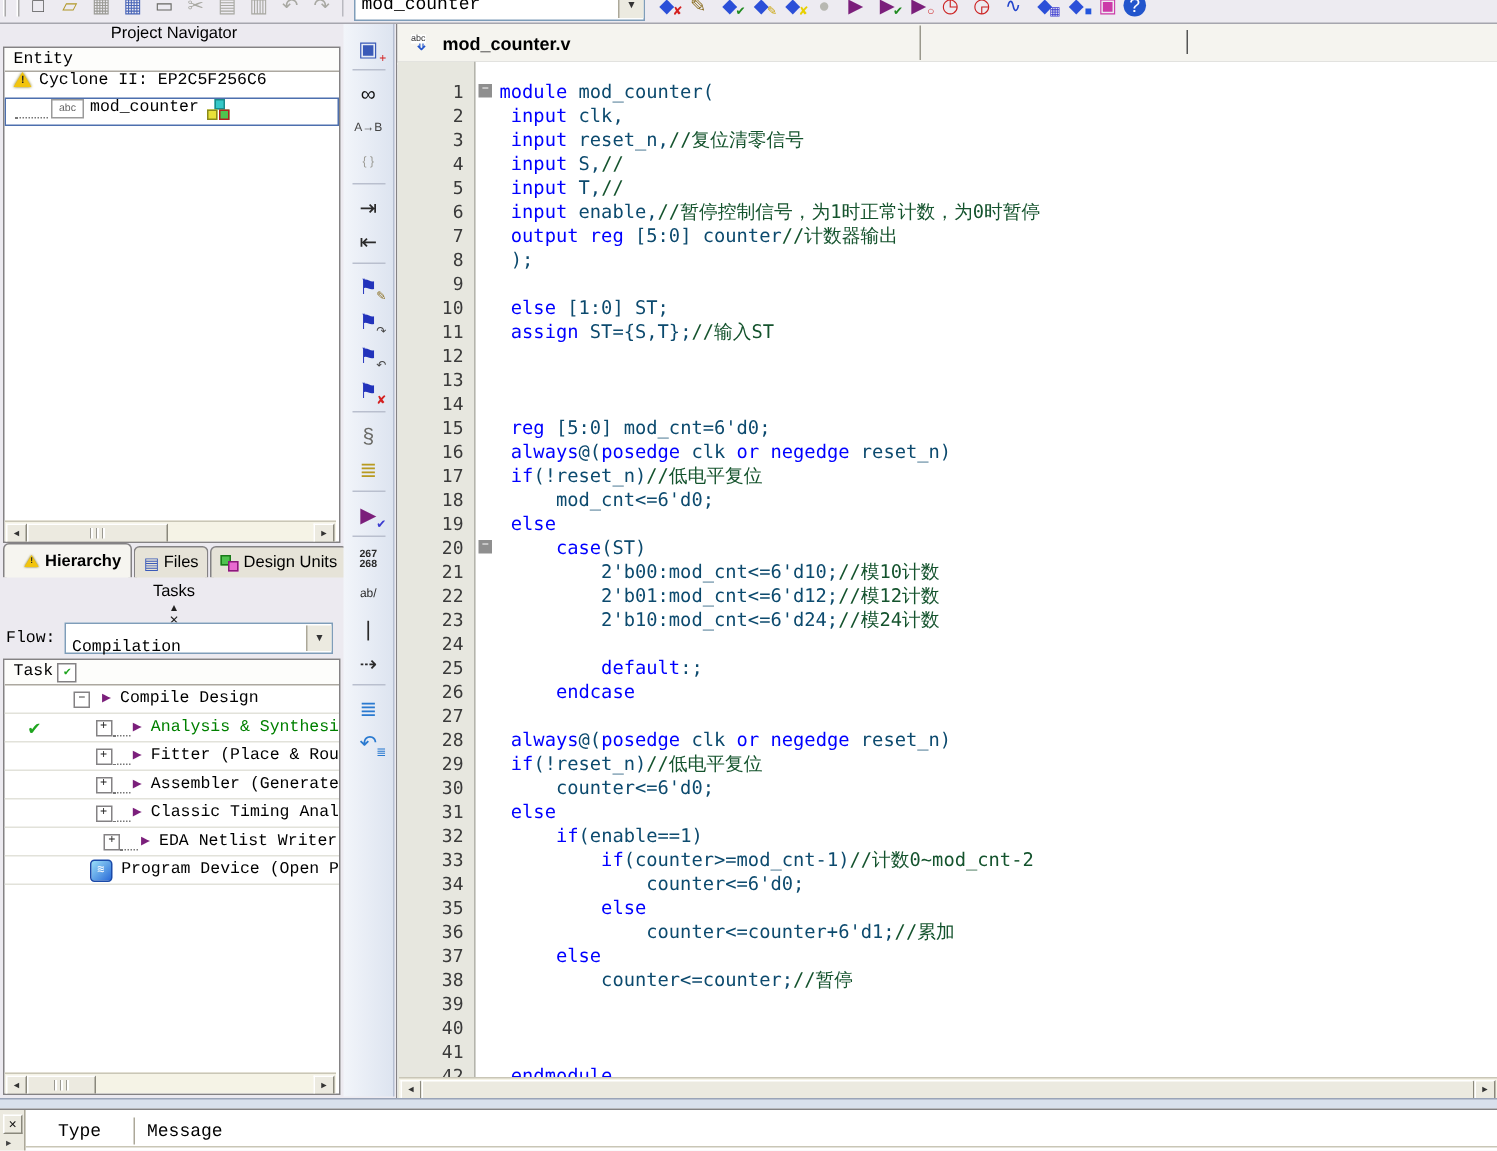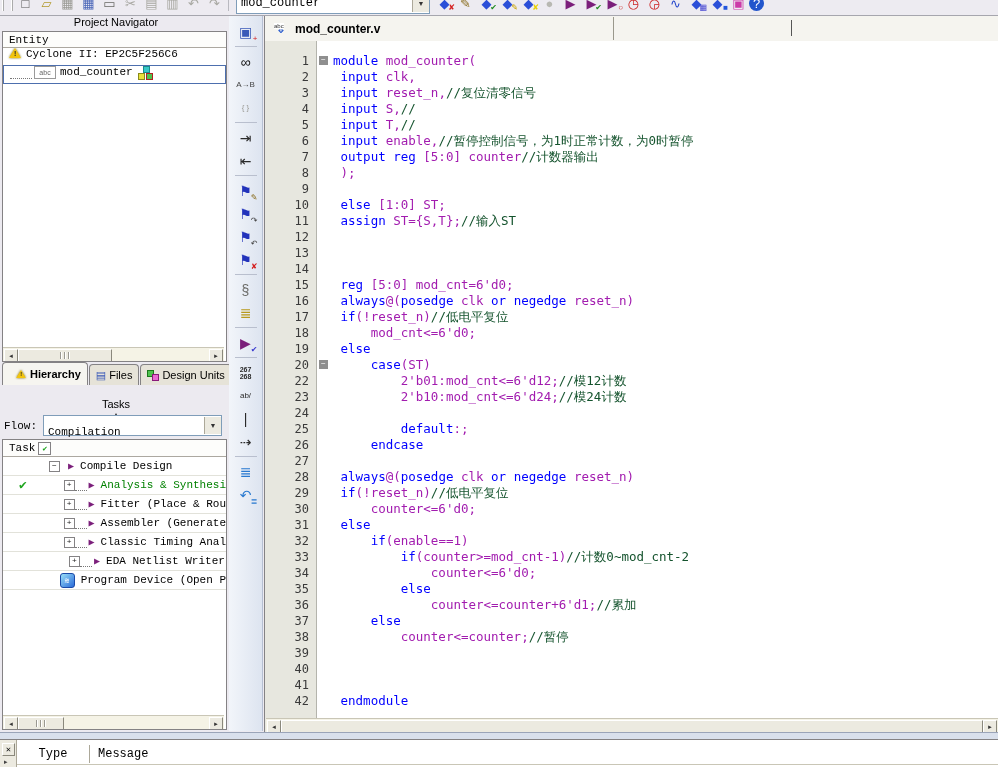--- a/index.html
+++ b/index.html
@@ -67,21 +67,21 @@
         border:1px solid #848284;border-bottom:none;border-radius:4px 4px 0 0;
         background:#e6e3d8;margin-right:1px;white-space:nowrap;}
   .ntab.active{background:#f6f5f0;height:22px;font-weight:bold;}
   .ntab .tri{margin-right:3px;transform:scale(.8);}
   .file-ic{color:#3a5ab8;font-size:11px;margin-right:3px;}
   .du-ic{position:relative;width:12px;height:11px;margin-right:3px;}
   .du-ic b{position:absolute;width:5px;height:5px;}
   .du-ic .g{left:0;top:0;background:#4fc24f;border:1px solid #1a7a1a;}
   .du-ic .m{left:5px;top:4px;background:#e86ad0;border:1px solid #8a1a7a;}
   
-  #tasks-title{left:0;top:398px;width:228px;}
+  #tasks-title{left:0;top:388px;width:228px;}
   #flow-row{position:absolute;left:0;top:414px;width:228px;height:23px;display:flex;align-items:center;justify-content:space-between;}
   #flow-label{font:11px "Liberation Mono",monospace;margin:0 6px 0 4px;}
   #flow-combo{flex:1;margin-right:6px;height:19px;background:#fff;border:1px solid #7f9db9;
               display:flex;align-items:center;}
   #tasks-box{left:2px;top:439px;width:223px;height:289px;}
   #task-hdr{height:16px;}
   .chk{width:11px;height:11px;border:1px solid #848284;background:#fff;margin-left:3px;
        display:flex;align-items:center;justify-content:center;font-size:8px;color:#1fa51f;}
   .task-row{display:flex;align-items:center;height:18px;border-bottom:1px solid #e2e2da;
             font:11px "Liberation Mono",monospace;white-space:nowrap;overflow:hidden;}
@@ -122,21 +122,21 @@
              border-right:1px solid #b4b4ac;}
   #code-lines{position:absolute;left:0;top:12px;width:734px;}
   .code-line{display:flex;height:16px;font:12.5px/16px "DejaVu Sans Mono","Liberation Mono",monospace;
              white-space:pre;}
   .code-num{width:44px;text-align:right;padding-right:8px;color:#3a3a3a;flex:none;
             font-size:12px;}
   .code-fold{width:16px;flex:none;position:relative;}
   .fold-box{position:absolute;left:2px;top:3px;width:9px;height:9px;background:#8f8f8f;
             color:#fff;font:8px/8px "Liberation Mono",monospace;text-align:center;}
   .tok-k{color:#0000ff;}
-  .tok-p{color:#a21caf;}
+  .tok-p{color:#0c4a6e;}
   .tok-c{color:#14532d;}
   #editor-hsb{left:1px;bottom:0;width:732px;}
   
   #bottom-band{position:absolute;left:0;top:732px;width:998px;height:7px;
                background:#d9e0ec;border-top:1px solid #9aa4b8;}
   #messages{position:absolute;left:0;top:739px;width:998px;height:28px;background:#fff;
             border-top:1px solid #848284;}
   #msg-strip{position:absolute;left:0;top:0;width:16px;height:28px;background:#eceae0;
              border-right:1px solid #aca899;}
   #msg-close{position:absolute;left:2px;top:3px;width:11px;height:11px;background:#eceae0;
@@ -379,20 +379,21 @@
         <div class="code-line"><span class="code-num">11</span><span class="code-fold"></span><span><span class="tok-p"> </span><span class="tok-k">assign</span><span class="tok-p"> ST={S,T};</span><span class="tok-c">//输入ST</span></span></div>
         <div class="code-line"><span class="code-num">12</span><span class="code-fold"></span><span></span></div>
         <div class="code-line"><span class="code-num">13</span><span class="code-fold"></span><span></span></div>
         <div class="code-line"><span class="code-num">14</span><span class="code-fold"></span><span></span></div>
         <div class="code-line"><span class="code-num">15</span><span class="code-fold"></span><span><span class="tok-p"> </span><span class="tok-k">reg</span><span class="tok-p"> [5:0] mod_cnt=6'd0;</span></span></div>
         <div class="code-line"><span class="code-num">16</span><span class="code-fold"></span><span><span class="tok-p"> </span><span class="tok-k">always</span><span class="tok-p">@(</span><span class="tok-k">posedge</span><span class="tok-p"> clk </span><span class="tok-k">or</span><span class="tok-p"> </span><span class="tok-k">negedge</span><span class="tok-p"> reset_n)</span></span></div>
         <div class="code-line"><span class="code-num">17</span><span class="code-fold"></span><span><span class="tok-p"> </span><span class="tok-k">if</span><span class="tok-p">(!reset_n)</span><span class="tok-c">//低电平复位</span></span></div>
         <div class="code-line"><span class="code-num">18</span><span class="code-fold"></span><span><span class="tok-p">     mod_cnt&lt;=6'd0;</span></span></div>
         <div class="code-line"><span class="code-num">19</span><span class="code-fold"></span><span><span class="tok-p"> </span><span class="tok-k">else</span></span></div>
         <div class="code-line"><span class="code-num">20</span><span class="code-fold"><span class="fold-box">−</span></span><span><span class="tok-p">     </span><span class="tok-k">case</span><span class="tok-p">(ST)</span></span></div>
+        <div class="code-line"><span class="code-num">21</span><span class="code-fold"></span><span><span class="tok-p">         2'b00:mod_cnt&lt;=6'd10;</span><span class="tok-c">//模10计数</span></span></div>
         <div class="code-line"><span class="code-num">22</span><span class="code-fold"></span><span><span class="tok-p">         2'b01:mod_cnt&lt;=6'd12;</span><span class="tok-c">//模12计数</span></span></div>
         <div class="code-line"><span class="code-num">23</span><span class="code-fold"></span><span><span class="tok-p">         2'b10:mod_cnt&lt;=6'd24;</span><span class="tok-c">//模24计数</span></span></div>
         <div class="code-line"><span class="code-num">24</span><span class="code-fold"></span></div>
         <div class="code-line"><span class="code-num">25</span><span class="code-fold"></span><span><span class="tok-p">         </span><span class="tok-k">default</span><span class="tok-p">:;</span></span></div>
         <div class="code-line"><span class="code-num">26</span><span class="code-fold"></span><span><span class="tok-p">     </span><span class="tok-k">endcase</span></span></div>
         <div class="code-line"><span class="code-num">27</span><span class="code-fold"></span><span></span></div>
         <div class="code-line"><span class="code-num">28</span><span class="code-fold"></span><span><span class="tok-p"> </span><span class="tok-k">always</span><span class="tok-p">@(</span><span class="tok-k">posedge</span><span class="tok-p"> clk </span><span class="tok-k">or</span><span class="tok-p"> </span><span class="tok-k">negedge</span><span class="tok-p"> reset_n)</span></span></div>
         <div class="code-line"><span class="code-num">29</span><span class="code-fold"></span><span><span class="tok-p"> </span><span class="tok-k">if</span><span class="tok-p">(!reset_n)</span><span class="tok-c">//低电平复位</span></span></div>
         <div class="code-line"><span class="code-num">30</span><span class="code-fold"></span><span><span class="tok-p">     counter&lt;=6'd0;</span></span></div>
         <div class="code-line"><span class="code-num">31</span><span class="code-fold"></span><span><span class="tok-p"> </span><span class="tok-k">else</span></span></div>

